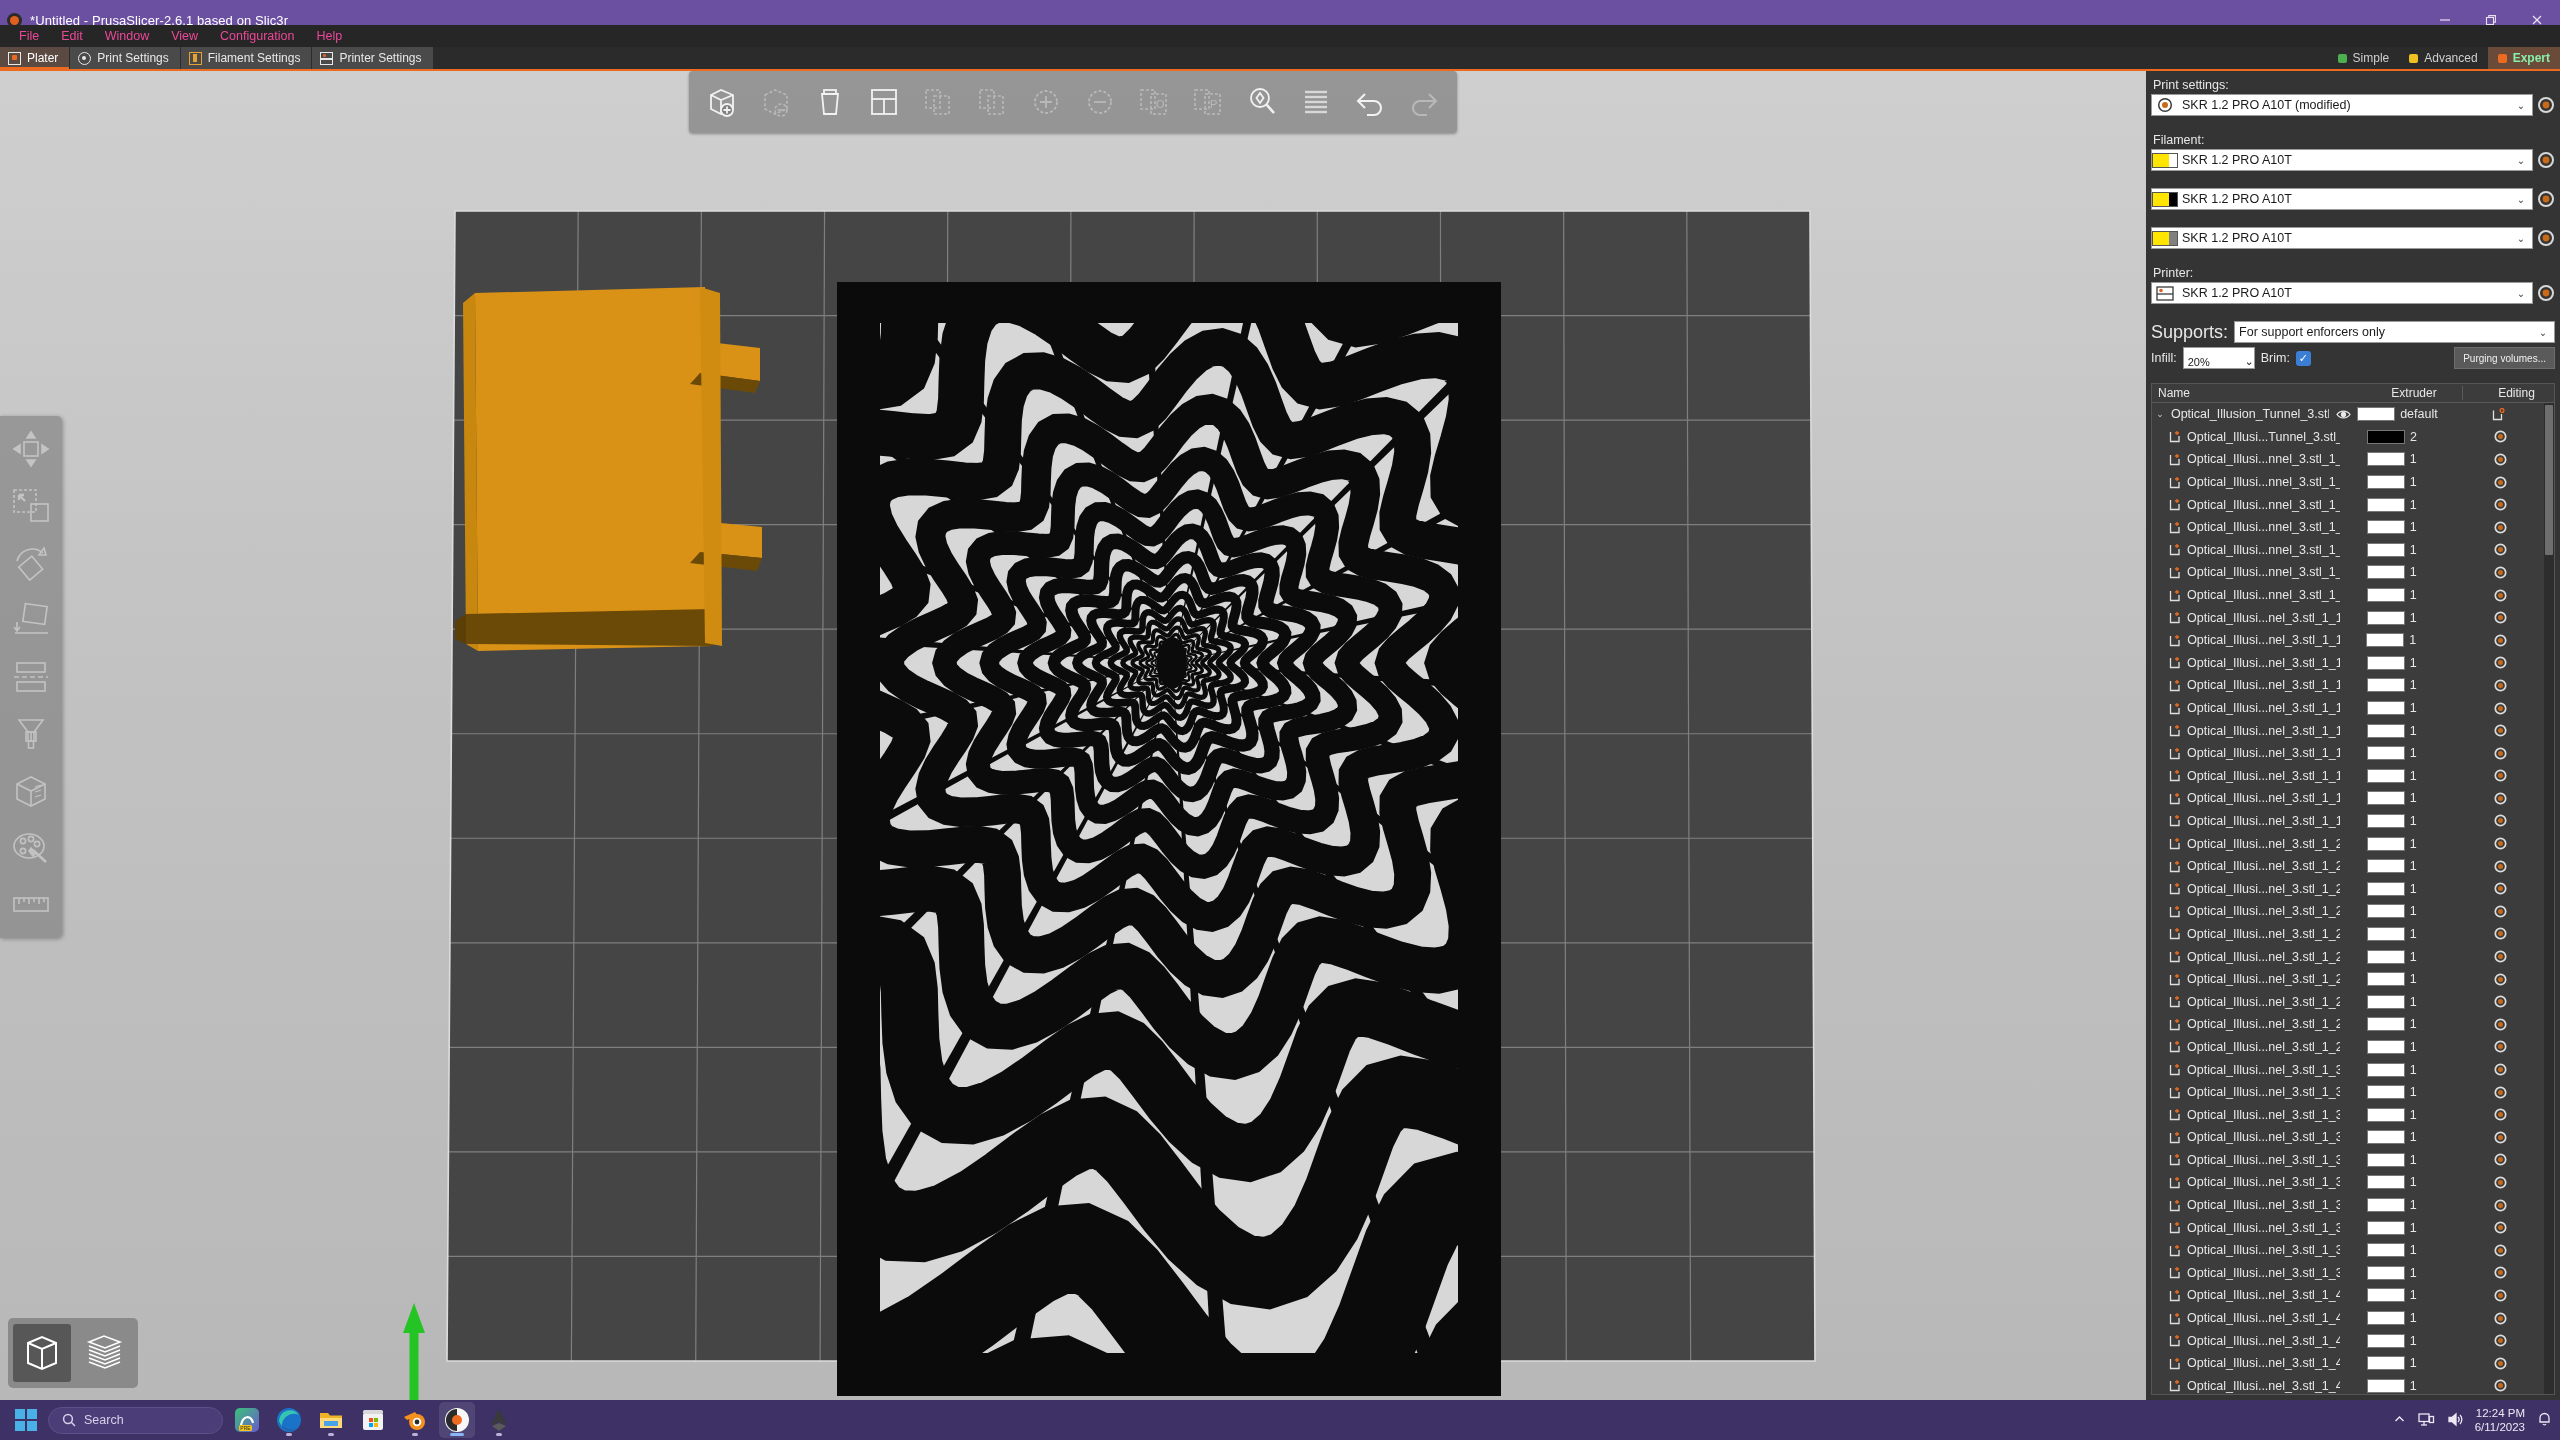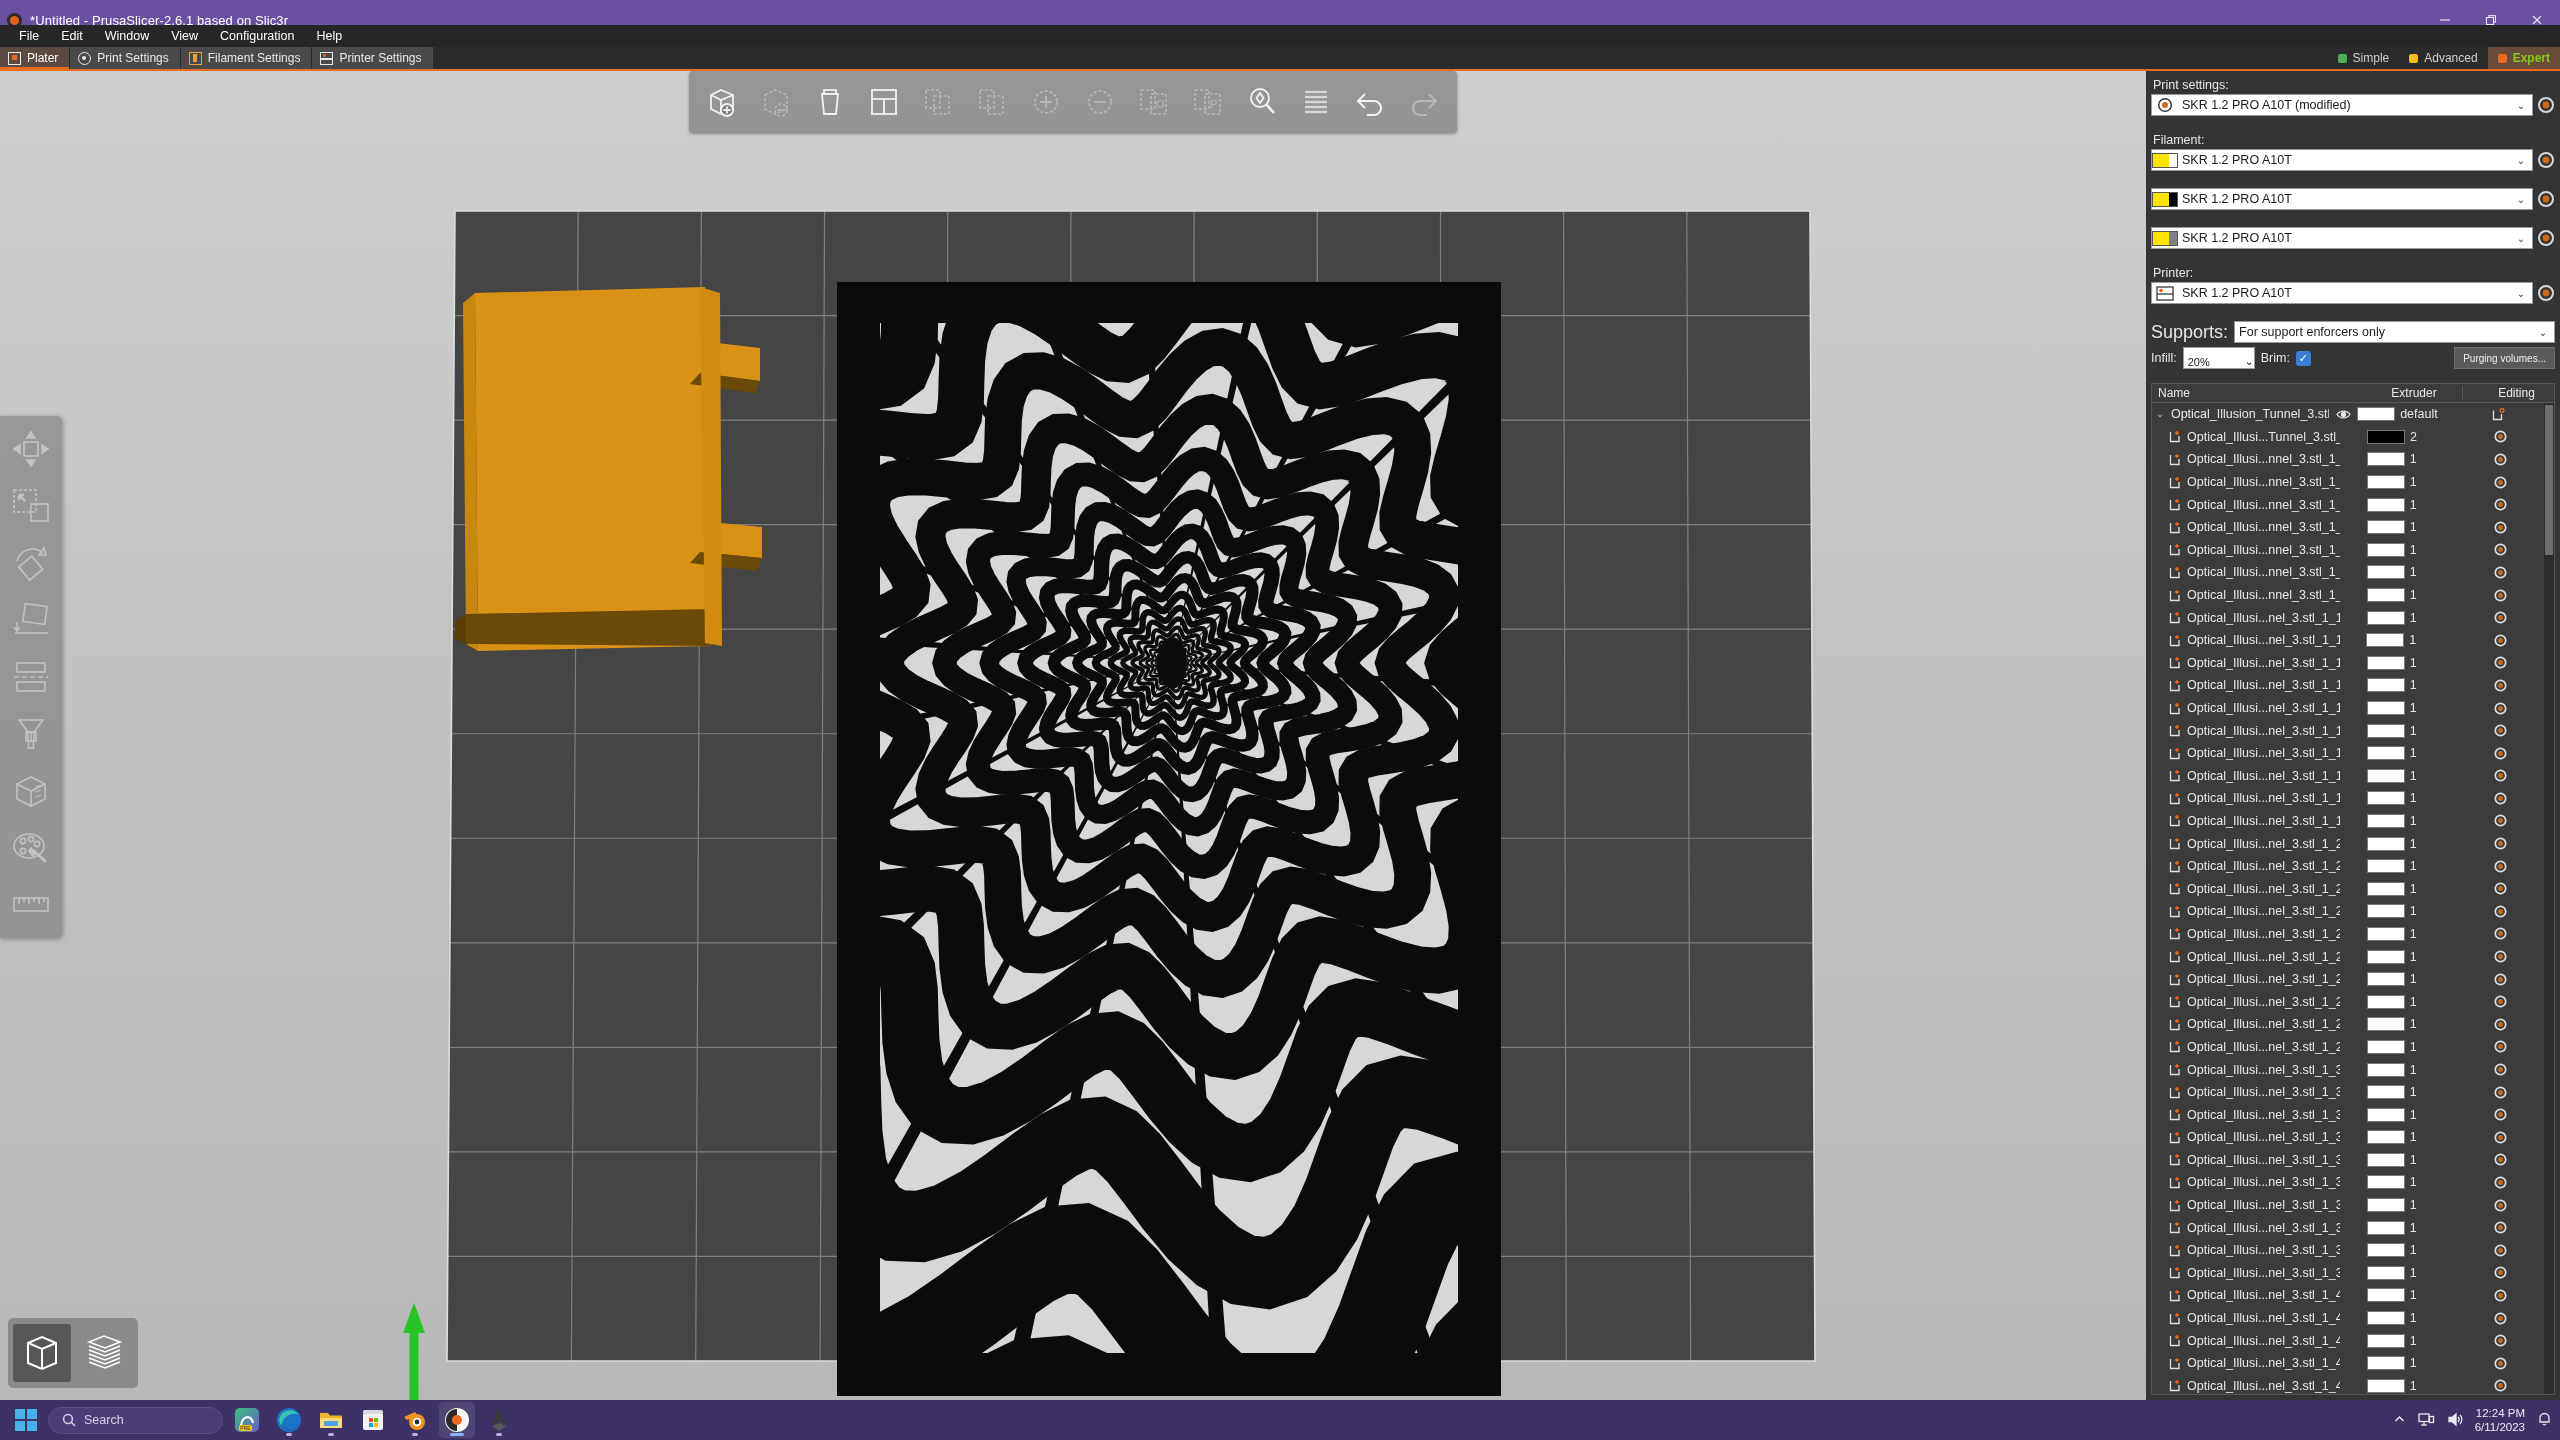--- a/index.html
+++ b/index.html
@@ -30,21 +30,21 @@
     width:46px; height:25px; display:flex; align-items:center; justify-content:center;
     color:#e6e0f0; font-size:13px; line-height:1;
   }
 
   
   .menubar{
     position:absolute; left:0; top:25px; width:2560px; height:22px;
     background:#262626; display:flex; align-items:center; padding-left:8px;
   }
   .menu-item{
-    color:#ffffff; font-size:12.5px; padding:3px 11px; line-height:1;
+    color:#ec4899; font-size:12.5px; padding:3px 11px; line-height:1;
   }
 
   
   .tabbar{
     position:absolute; left:0; top:47px; width:2560px; height:22px;
     background:#2b2b2b; display:flex; 
   }
   .tab{
     height:22px; display:flex; align-items:center; gap:6px;
     padding:0 11px 0 8px; background:#4a4a4a; color:#e8e8e8; font-size:12px;
@@ -74,21 +74,21 @@
   }
 
   
   .modebar{
     position:absolute; right:0; top:47px; height:22px; display:flex; align-items:center;
   }
   .mode{
     display:flex; align-items:center; gap:6px; height:22px; padding:0 10px;
     color:#cfcfcf; font-size:12px;
   }
-  .mode.sel{ background:#6a4a38; color:#84cc16; font-weight:bold; }
+  .mode.sel{ background:#6a4a38; color:#86efac; font-weight:bold; }
   .dot{ width:9px; height:9px; border-radius:2px; display:inline-block; }
 
   
   .viewport{
     position:absolute; left:0; top:71px; width:2146px; height:1329px;
     background:linear-gradient(180deg,#cfcfcf 0%,#c2c2c2 45%,#b8b8b8 100%);
     overflow:hidden;
   }
   #scene{ position:absolute; left:0; top:0; width:2146px; height:1329px; }
 

